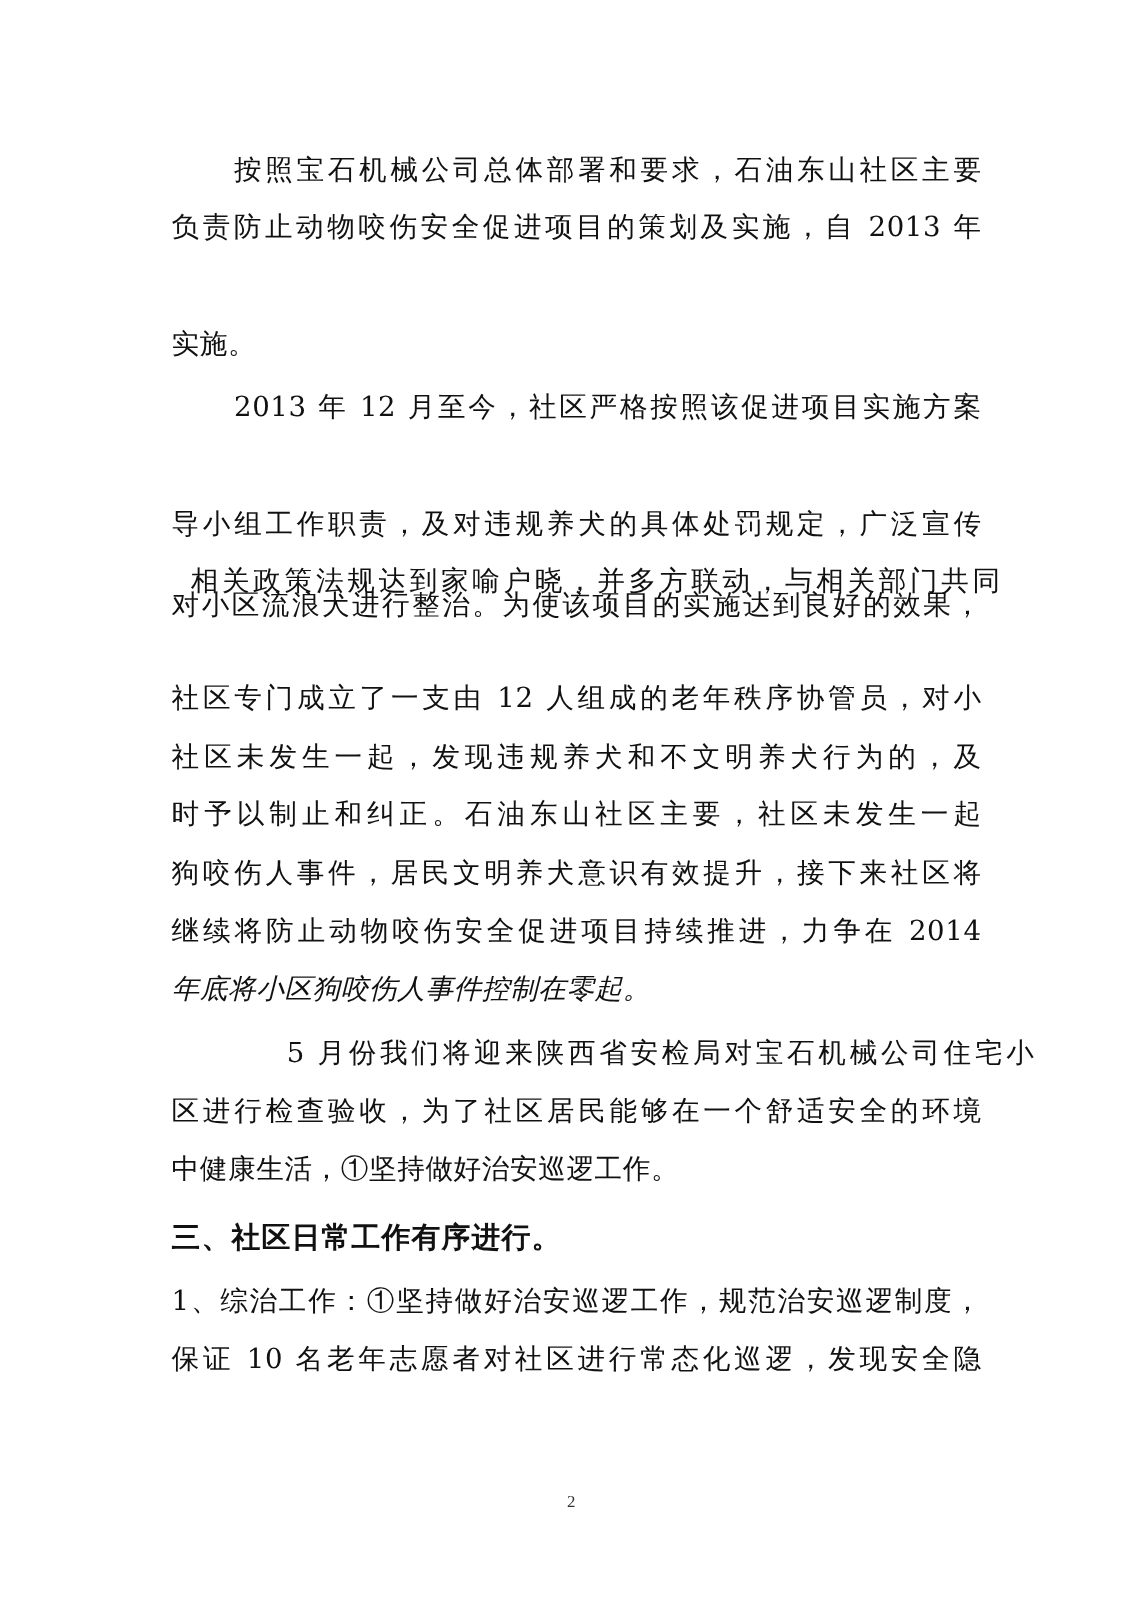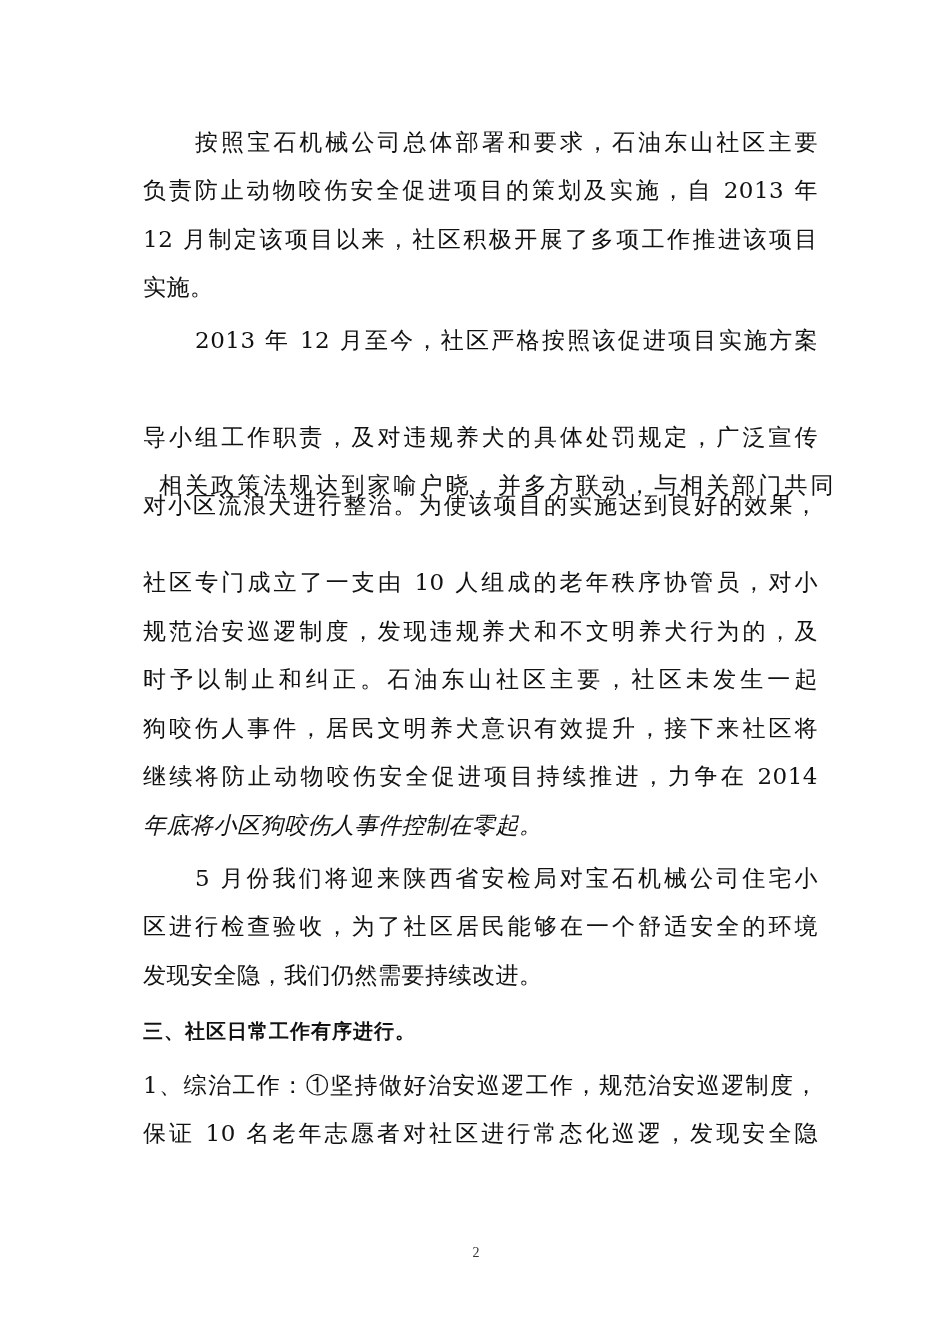--- a/index.html
+++ b/index.html
@@ -18,21 +18,21 @@
     text-align-last: justify;
     letter-spacing: 0.5px;
   }
   .line.indent { left: 195px; width: 623px; }
   .line.last { text-align-last: left; }
   .heading {
     position: absolute;
     left: 143px;
     font-family: "DejaVu Sans", "Liberation Sans", sans-serif;
     font-weight: bold;
-    font-size: 20px;
+    font-size: 24px;
     line-height: 30px;
     color: #111;
     white-space: nowrap;
     letter-spacing: 1px;
   }
   .pagenum {
     position: absolute;
     left: 468px;
     top: 1245px;
     width: 16px;
@@ -42,37 +42,36 @@
     color: #333;
   }
 </style>
 </head>
 <body>
 
 <div class="page">
 
   <div class="line indent" style="top:127px;">按照宝石机械公司总体部署和要求，石油东山社区主要</div>
   <div class="line" style="top:175px;">负责防止动物咬伤安全促进项目的策划及实施，自 2013 年</div>
-  <div class="line" style="top:224px;">12 月制定该项目以来，社区积极开展了多项工作推进该项目</div>
   <div class="line last" style="top:272px;">实施。</div>
 
   <div class="line indent" style="top:325px;">2013 年 12 月至今，社区严格按照该促进项目实施方案</div>
   <div class="line" style="top:422px;">导小组工作职责，及对违规养犬的具体处罚规定，广泛宣传</div>
   <div class="line" style="top:470px;margin-left:16px;">相关政策法规达到家喻户晓，并多方联动，与相关部门共同</div>
   <div class="line" style="top:490px;">对小区流浪犬进行整治。为使该项目的实施达到良好的效果，</div>
-  <div class="line" style="top:567px;">社区专门成立了一支由 10 人组成的老年秩序协管员，对小</div>
-  <div class="line" style="top:616px;">规范治安巡逻制度，发现违规养犬和不文明养犬行为的，及</div>
+  <div class="line" style="top:567px;">社区专门成立了一支由 12 人组成的老年秩序协管员，对小</div>
+  <div class="line" style="top:616px;">社区未发生一起，发现违规养犬和不文明养犬行为的，及</div>
   <div class="line" style="top:664px;">时予以制止和纠正。石油东山社区主要，社区未发生一起</div>
   <div class="line" style="top:713px;">狗咬伤人事件，居民文明养犬意识有效提升，接下来社区将</div>
   <div class="line" style="top:761px;">继续将防止动物咬伤安全促进项目持续推进，力争在 2014</div>
   <div class="line last" style="top:810px;font-style:italic;">年底将小区狗咬伤人事件控制在零起。</div>
 
-  <div class="line indent" style="top:863px;">5 月份我们将迎来陕西省安检局对宝石机械公司住宅小</div>
+  <div class="line indent" style="top:863px;margin-left:44px;">5 月份我们将迎来陕西省安检局对宝石机械公司住宅小</div>
   <div class="line" style="top:911px;">区进行检查验收，为了社区居民能够在一个舒适安全的环境</div>
-  <div class="line last" style="top:960px;">发现安全隐，我们仍然需要持续改进。</div>
+  <div class="line last" style="top:960px;">中健康生活，①坚持做好治安巡逻工作。</div>
 
   <div class="heading" style="top:1016px;">三、社区日常工作有序进行。</div>
 
   <div class="line" style="top:1070px;">1、综治工作：①坚持做好治安巡逻工作，规范治安巡逻制度，</div>
   <div class="line" style="top:1118px;">保证 10 名老年志愿者对社区进行常态化巡逻，发现安全隐</div>
 
   <div class="pagenum">2</div>
 </div>
 
 </body></html>

